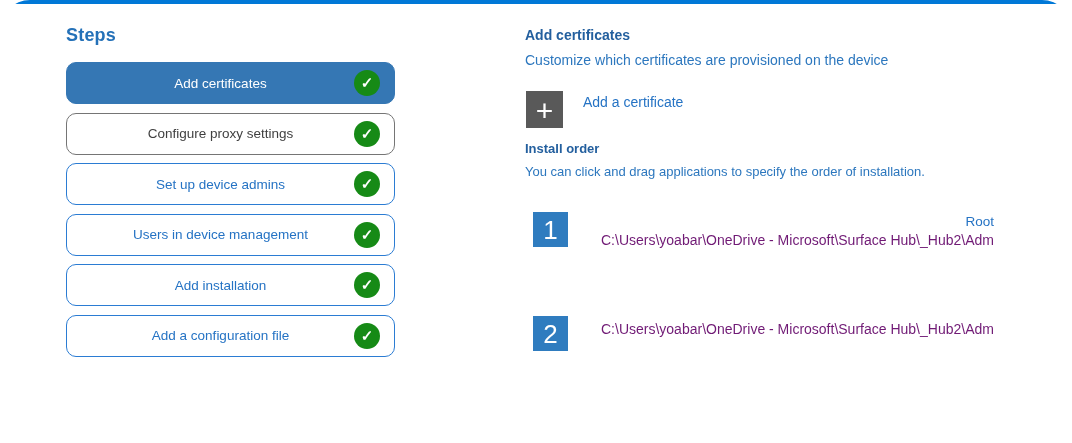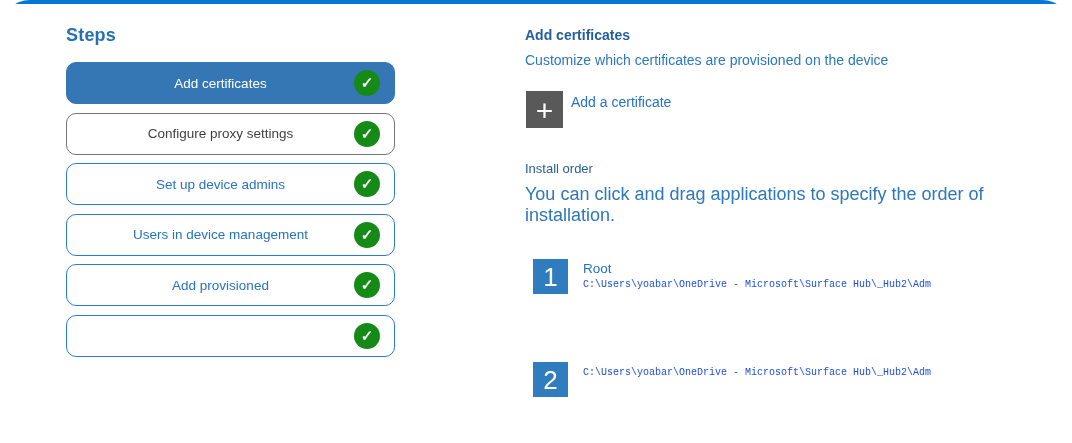--- a/index.html
+++ b/index.html
@@ -108,34 +108,34 @@
     color: #ffffff;
     font-size: 30px;
     font-weight: 300;
     display: flex;
     align-items: center;
     justify-content: center;
     line-height: 1;
     padding-top: 2px;
   }
   .add-label {
-    margin-left: 8px;
+    margin-left: 20px;
     margin-top: 3px;
     font-size: 14px;
     color: #2573C4;
   }
   .install-order-title {
-    margin-top: 33px;
+    margin-top: 13px;
     font-size: 13px;
-    font-weight: 400;
+    font-weight: 700;
     color: #235F9E;
   }
   .install-order-desc {
     margin-top: 8px;
-    font-size: 18px;
+    font-size: 13px;
     color: #2C77BE;
   }
   .cert-item {
     display: flex;
     align-items: flex-start;
     margin-left: 8px;
     margin-top: 33px;
     cursor: grab;
   }
   .cert-item + .cert-item { margin-top: 68px; }
@@ -145,36 +145,36 @@
     color: #ffffff;
     font-size: 26px;
     font-weight: 300;
     display: flex;
     align-items: center;
     justify-content: center;
     line-height: 1;
     flex-shrink: 0;
   }
   .cert-text {
-    margin-left: 15px;
+    margin-left: 33px;
     margin-top: 2px;
     max-width: 470px;
     overflow: hidden;
+    text-align: right;
   }
   .cert-name {
     font-size: 13.5px;
     color: #2573C4;
     white-space: nowrap;
   }
   .cert-path {
-    font-size: 10px;
-    color: #1d4ed8;
+    font-size: 14px;
+    color: #701a75;
     white-space: nowrap;
     margin-top: 3px;
-    font-family: Liberation Mono, monospace;
   }
 </style>
 </head>
 <body>
 
 <div class="screen">
 
   <div class="top-bar"></div>
 
   <aside class="sidebar">
@@ -195,25 +195,26 @@
         <span class="step-label">Set up device admins</span>
         <span class="check-badge">✓</span>
       </button>
 
       <button class="step">
         <span class="step-label">Users in device management</span>
         <span class="check-badge">✓</span>
       </button>
 
       <button class="step">
-        <span class="step-label">Add provisioned</span>
-        <span class="check-badge">✓</span>
-      </button>
-
-      <button class="step">
+        <span class="step-label">Add installation</span>
+        <span class="check-badge">✓</span>
+      </button>
+
+      <button class="step">
+        <span class="step-label">Add a configuration file</span>
         <span class="check-badge">✓</span>
       </button>
 
 
     </div>
   </aside>
 
   <main class="content">
 
     <div class="page-title">Add certificates</div>

